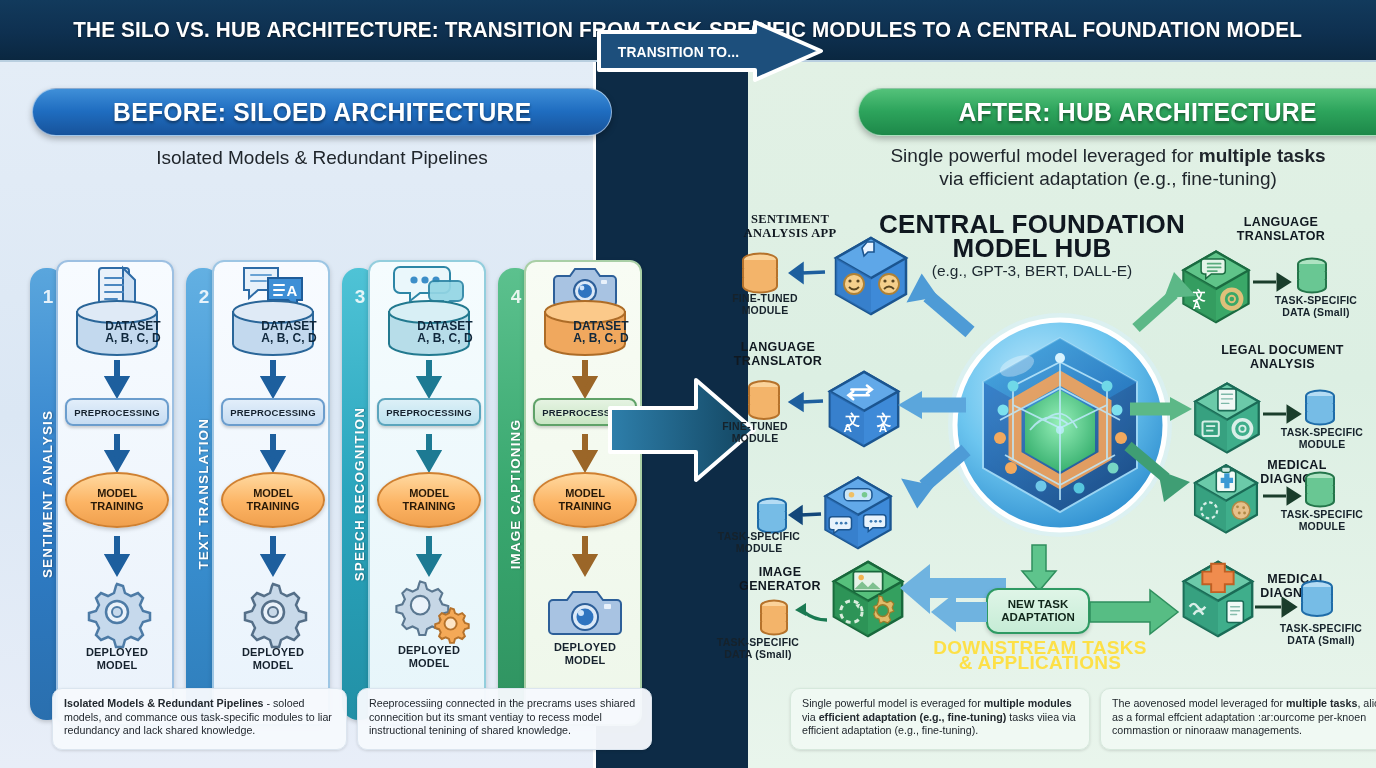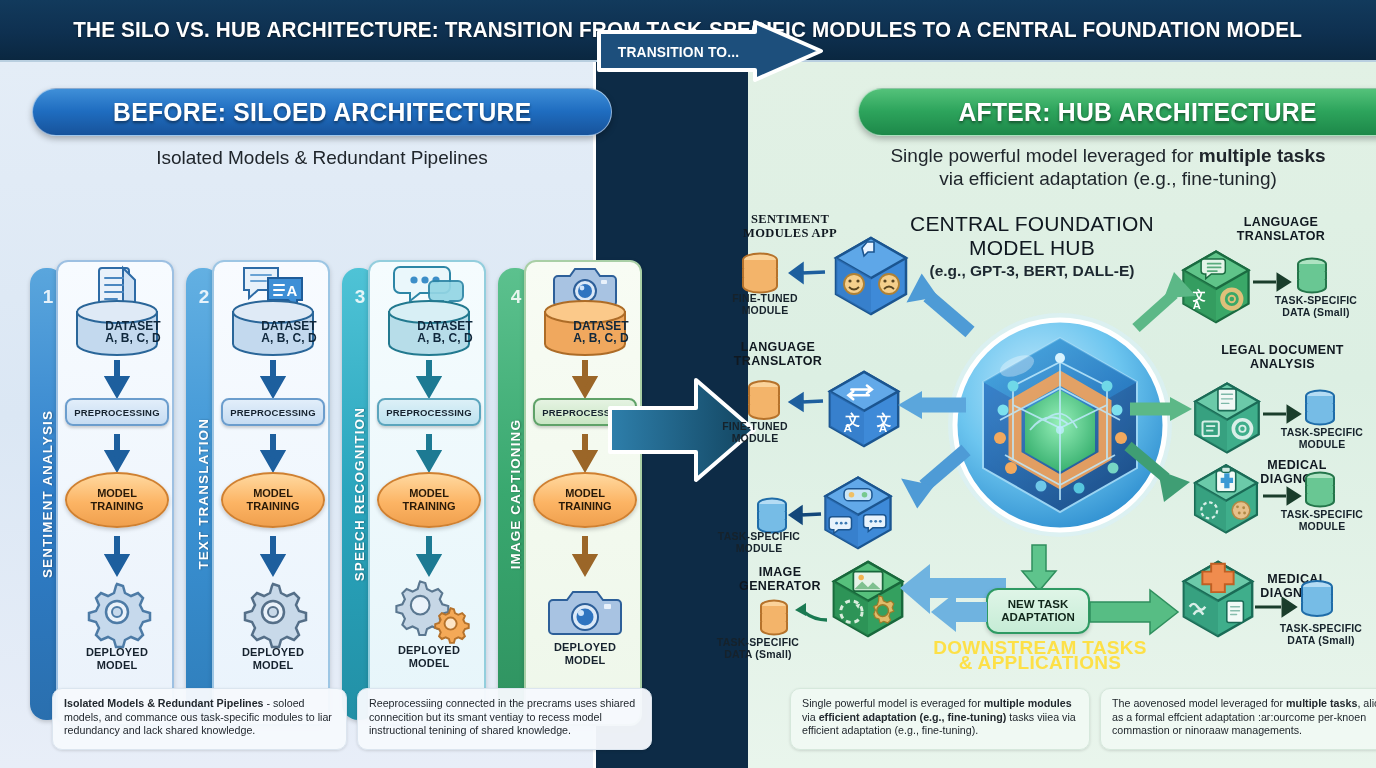--- a/index.html
+++ b/index.html
@@ -132,22 +132,22 @@
   }
   .deployed-lbl{
     font-size:11px; font-weight:bold; color:#16222e; line-height:13px;
     letter-spacing:.2px; margin-top:2px;
   }
 
   
   .hub-title{
     position:absolute; left:852px; top:212px; width:360px; text-align:center;
   }
-  .hub-title .l1{ font-size:21px; font-weight:normal; color:#101820; line-height:24px; letter-spacing:.2px;}
-  .hub-title .l2{ font-size:15.5px; color:#1d2830; margin-top:2px;font-weight:bold; }
+  .hub-title .l1{ font-size:26px; font-weight:bold; color:#101820; line-height:24px; letter-spacing:.2px;}
+  .hub-title .l2{ font-size:15.5px; color:#1d2830; margin-top:2px; }
 
   .hub-sphere{
     position:absolute; left:945px; top:310px; width:230px; height:230px;
   }
 
   .node-label{
     position:absolute; text-align:center; color:#101820;
     font-size:12.5px; font-weight:bold; line-height:14px; letter-spacing:.35px;
   }
   .cap-label{
@@ -582,21 +582,21 @@
         <circle cx="168" cy="158" r="5.5" fill="#76d6c4"></circle>
       <circle cx="96" cy="176" r="5.5" fill="#6fc8e8"></circle>
         <circle cx="134" cy="178" r="5.5" fill="#56c6de"></circle>
       <circle cx="115" cy="120" r="4" fill="#bfeeff" opacity="0.8"></circle>
     </g>
     <ellipse cx="72" cy="56" rx="18" ry="9" fill="#ffffff" opacity="0.33" transform="rotate(-22 72 56)"></ellipse>
   </svg>
 
   <div class="node-label" style="left:700px; top:212px; width:180px;font-family:Liberation Serif, serif;">
     <span>SENTIMENT</span><br>
-    <span>MODULES APP</span>
+    <span>ANALYSIS APP</span>
   </div>
   <svg style="position:absolute;left:736px;top:250px;width:48px;height:48px;" viewBox="0 0 48 48">
     <g stroke="#b5722b" stroke-width="2" fill="#f3b46a">
       <ellipse cx="24" cy="10" rx="17" ry="6.5" fill="#fbd39a"></ellipse>
       <path d="M7 10 v8 a17 6.5 0 0 0 34 0 v-8"></path>
       <path d="M7 19 v8 a17 6.5 0 0 0 34 0 v-8"></path>
       <path d="M7 28 v8 a17 6.5 0 0 0 34 0 v-8"></path>
     </g>
   </svg>
   <div class="cap-label" style="left:710px; top:292px; width:110px;">

